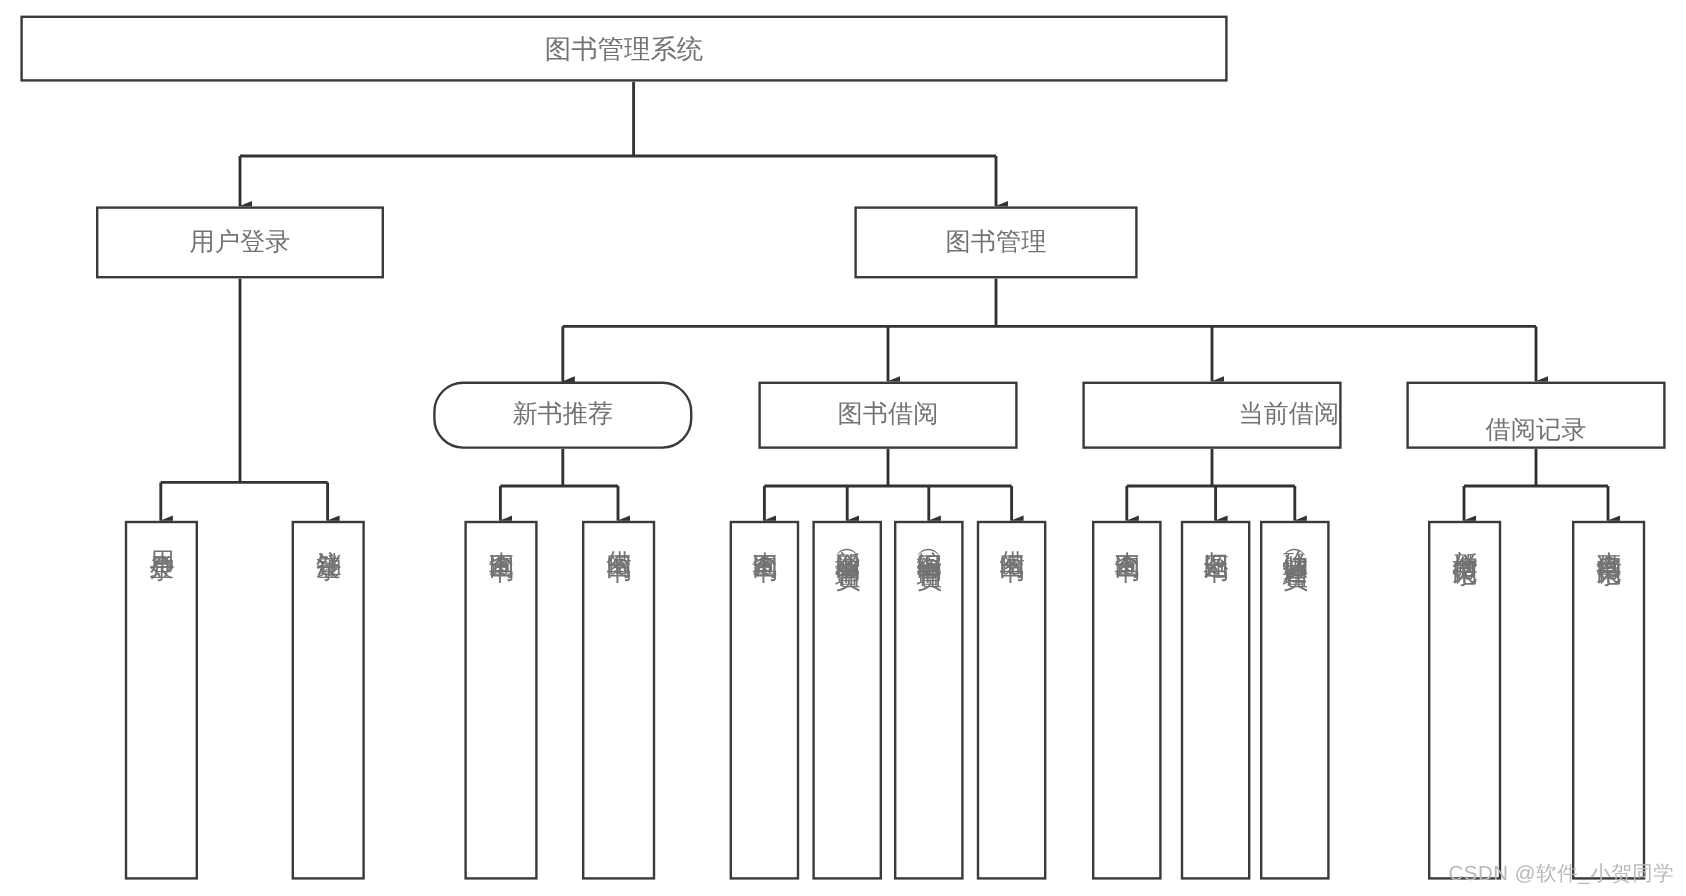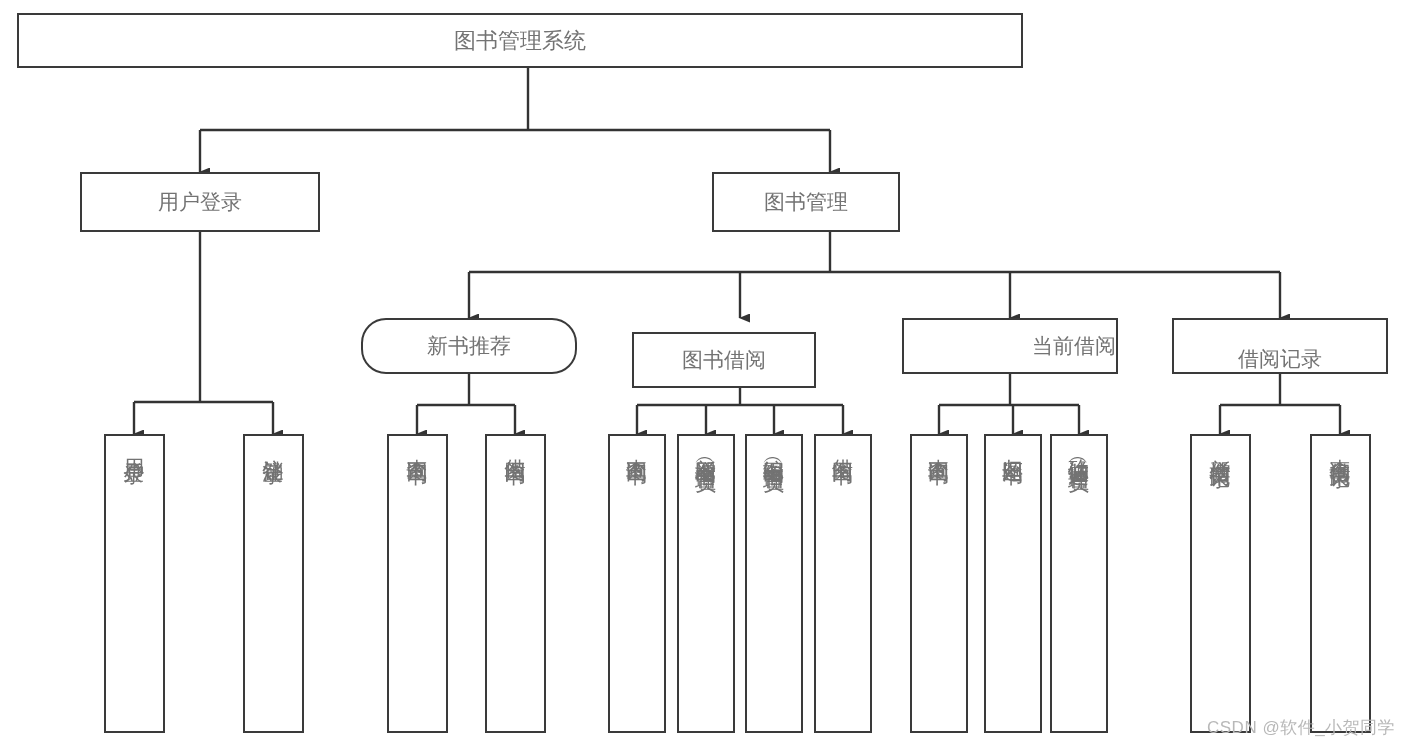--- a/index.html
+++ b/index.html
@@ -113,27 +113,27 @@
         <line x1="1340" y1="405" x2="1340" y2="434" marker-end="url(#arrow)"></line>
       </g>
   </svg>
   <div id="nodes">
       <div class="node horizontal root" style="left: 17px; top: 13px; width: 1006px; height: 55px;">
         <span class="node-label">图书管理系统</span>
       </div>
       <div class="node horizontal level2" style="left: 80px; top: 172px; width: 240px; height: 60px;">
         <span class="node-label">用户登录</span>
       </div>
-      <div class="node horizontal level2" style="left: 712px; top: 172px; width: 188px; height: 60px;">
+      <div class="node horizontal level2" style="left: 712px; top: 172px; width: 236px; height: 60px;">
         <span class="node-label">图书管理</span>
       </div>
       <div class="node horizontal level3" style="left: 361px; top: 318px; width: 216px; height: 56px; border-radius: 25px;">
         <span class="node-label">新书推荐</span>
       </div>
-      <div class="node horizontal level3" style="left: 632px; top: 332px; width: 184px; height: 56px;">
+      <div class="node horizontal level3" style="left: 632px; top: 318px; width: 216px; height: 56px;">
         <span class="node-label">图书借阅</span>
       </div>
       <div class="node horizontal level3" style="left: 902px; top: 318px; width: 216px; height: 56px; justify-content: flex-end;">
         <span class="node-label">当前借阅</span>
       </div>
       <div class="node horizontal level3" style="left: 1172px; top: 318px; width: 216px; height: 56px; align-items: flex-end;">
         <span class="node-label">借阅记录</span>
       </div>
       <div class="node vertical leaf" style="left: 104px; top: 434px; width: 61px; height: 299px;">
         <span class="node-label">用户登录</span>

